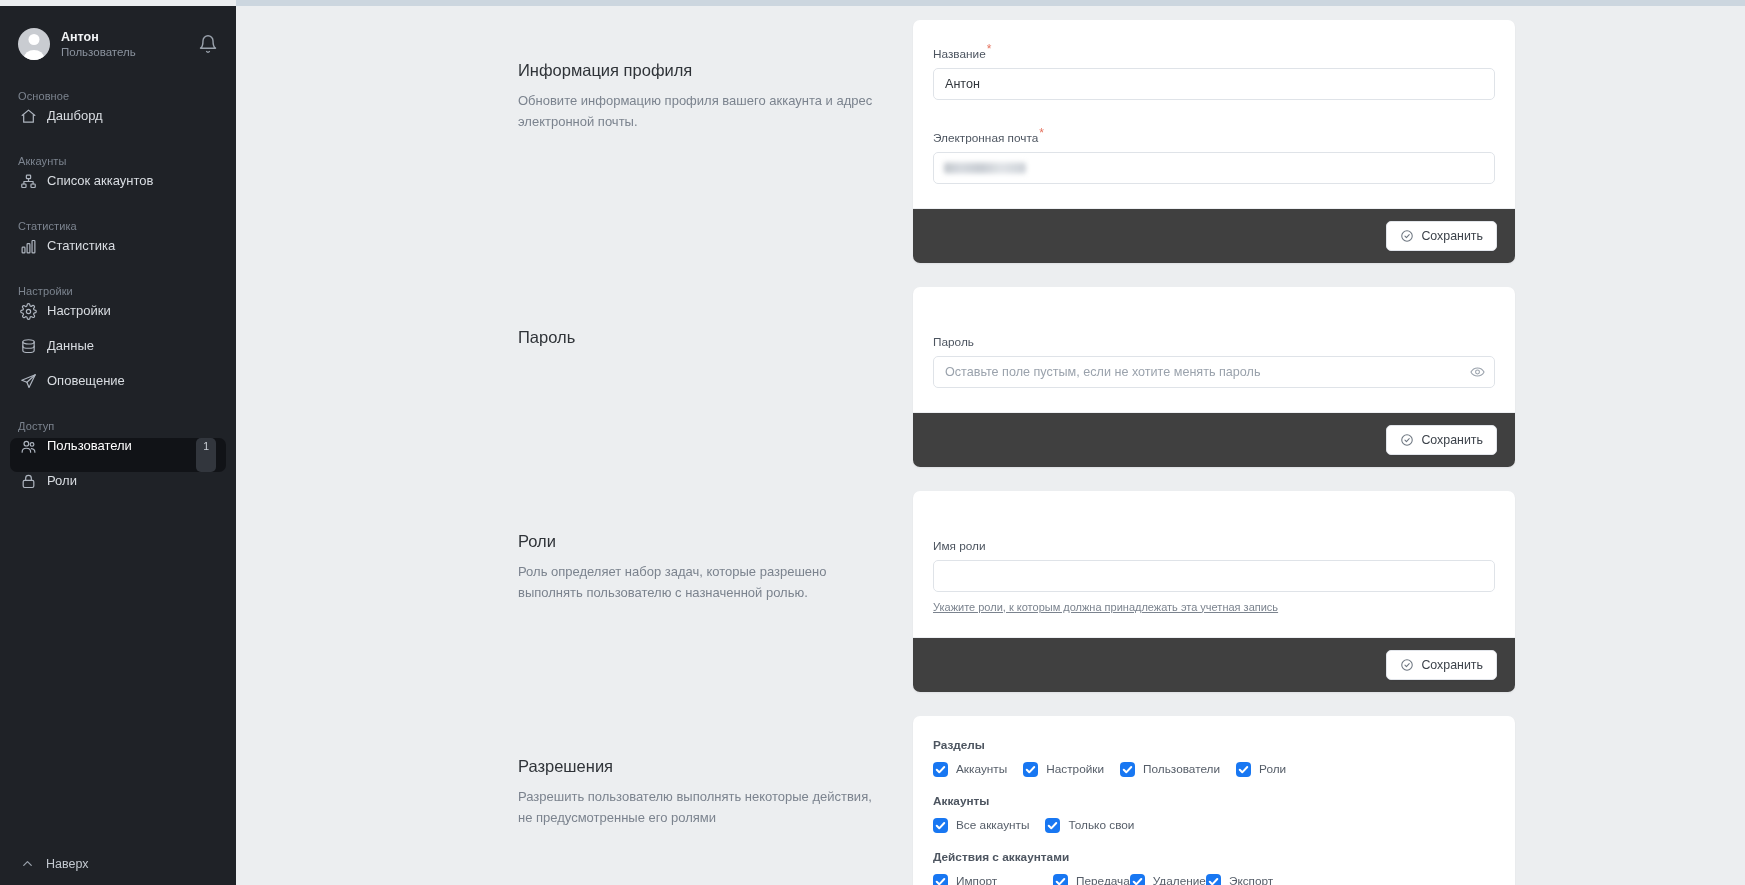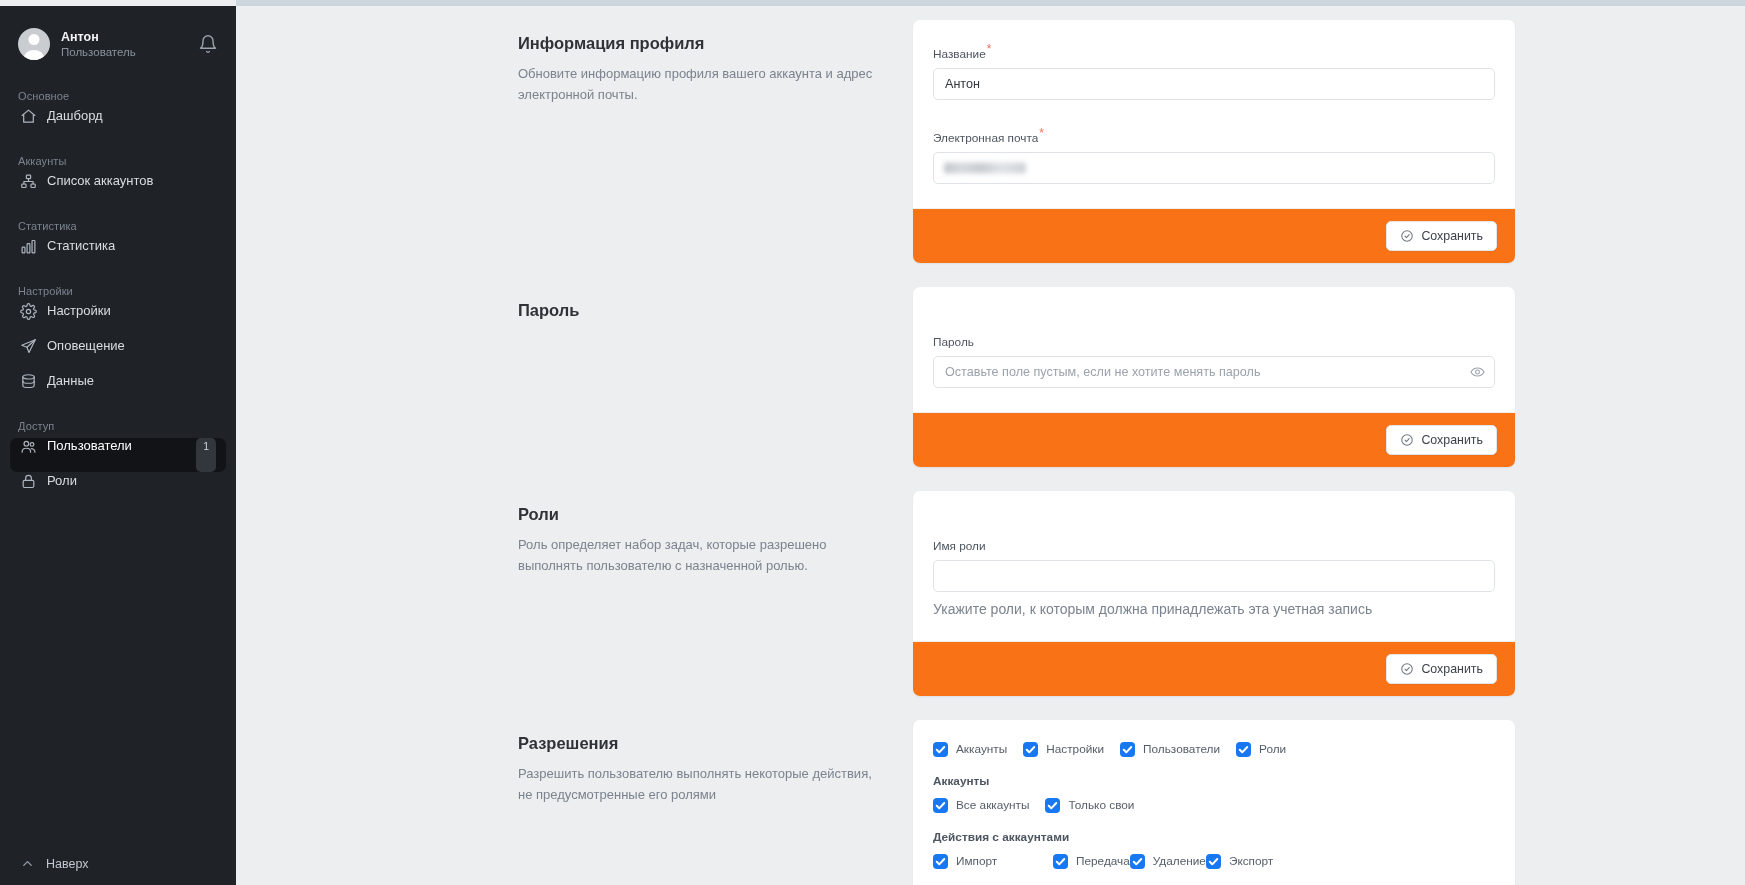--- a/index.html
+++ b/index.html
@@ -71,47 +71,47 @@
   
   .main {
     position: absolute; top: 6px; left: 236px; right: 0; bottom: 0;
     overflow: hidden; padding: 0 0 0 0;
   }
   .section {
     display: flex; align-items: flex-start;
     padding: 0 230px 0 282px;
   }
   .sec-left { width: 395px; flex: none; padding-right: 24px; padding-top: 14px; }
-  .sec-title { font-size: 16.5px; color: #2f3338; margin-bottom: 10px; font-weight: bold; }
+  .sec-title { font-size: 16.5px; color: #2f3338; margin-bottom: 10px; font-weight: normal; margin-top: 27px; }
   .sec-desc { font-size: 13px; color: #7b838e; line-height: 1.62; }
   .card {
     flex: 1; background: #ffffff; border-radius: 7px;
     box-shadow: 0 1px 2px rgba(16,24,40,.06);
     overflow: hidden;
   }
   .card-body { padding: 22px 20px 24px 20px; }
   .card-foot {
-    background: #f97316; padding: 12px 18px;
+    background: #404040; padding: 12px 18px;
     display: flex; justify-content: flex-end;
     border-top: 1px solid #eef0f3;
   }
   .field { margin-bottom: 18px; }
   .field:last-child { margin-bottom: 0; margin-top: 26px; }
   .flabel {
     display: block; font-size: 11.8px; color: #4d5560;
     margin-bottom: 7px; font-weight: normal;
   }
   .flabel .req { color: #e5735f; font-size: 12px; vertical-align: super; margin-left: 1px; }
   .finput {
     width: 100%; height: 32px; border: 1px solid #dfe3e8; border-radius: 5px;
     padding: 0 11px; font-size: 12.6px; color: #32373d; background: #fff;
     font-family: inherit; outline: none;
   }
   .finput::placeholder { color: #9aa2ac; }
-  .fhelp { font-size: 14px; color: #7b838e; margin-top: 9px; }
+  .fhelp { font-size: 11px; color: #7b838e; margin-top: 9px; text-decoration: underline; }
   .input-wrap { position: relative; }
   .eye {
     position: absolute; right: 10px; top: 50%; transform: translateY(-50%);
     width: 15px; height: 15px; color: #9aa2ac; cursor: pointer;
   }
   .eye svg { width: 100%; height: 100%; display: block; }
   .redacted {
     position: absolute; left: 11px; top: 50%; transform: translateY(-50%);
     width: 82px; height: 11px; border-radius: 2px;
     background: linear-gradient(90deg,#c2c7cd 0%,#d6dadf 20%,#c8cdd3 45%,#e0e3e7 70%,#cdd2d8 100%);
@@ -202,35 +202,35 @@
           <svg viewBox="0 0 24 24" fill="none" stroke="currentColor" stroke-width="1.7" stroke-linecap="round" stroke-linejoin="round">
             <circle cx="12" cy="12" r="3"></circle>
             <path d="M19.4 15a1.6 1.6 0 0 0 .3 1.8l.1.1a2 2 0 1 1-2.8 2.8l-.1-.1a1.6 1.6 0 0 0-1.8-.3 1.6 1.6 0 0 0-1 1.5V21a2 2 0 1 1-4 0v-.1a1.6 1.6 0 0 0-1-1.5 1.6 1.6 0 0 0-1.8.3l-.1.1a2 2 0 1 1-2.8-2.8l.1-.1a1.6 1.6 0 0 0 .3-1.8 1.6 1.6 0 0 0-1.5-1H3a2 2 0 1 1 0-4h.1a1.6 1.6 0 0 0 1.5-1 1.6 1.6 0 0 0-.3-1.8l-.1-.1a2 2 0 1 1 2.8-2.8l.1.1a1.6 1.6 0 0 0 1.8.3H9a1.6 1.6 0 0 0 1-1.5V3a2 2 0 1 1 4 0v.1a1.6 1.6 0 0 0 1 1.5 1.6 1.6 0 0 0 1.8-.3l.1-.1a2 2 0 1 1 2.8 2.8l-.1.1a1.6 1.6 0 0 0-.3 1.8V9a1.6 1.6 0 0 0 1.5 1H21a2 2 0 1 1 0 4h-.1a1.6 1.6 0 0 0-1.5 1z"></path>
           </svg>
         </span>
         <span class="lbl">Настройки</span>
       </div>
       <div class="sb-item">
         <span class="ico">
           <svg viewBox="0 0 24 24" fill="none" stroke="currentColor" stroke-width="1.7" stroke-linecap="round" stroke-linejoin="round">
-            <path d="M21.5 2.5 2.5 10.2l7.3 2.9 2.9 7.3z"></path>
-            <path d="M21.5 2.5 9.8 13.1"></path>
-          </svg>
-        </span>
-        <span class="lbl">Оповещение</span>
-      </div>
-      <div class="sb-item">
-        <span class="ico">
-          <svg viewBox="0 0 24 24" fill="none" stroke="currentColor" stroke-width="1.7" stroke-linecap="round" stroke-linejoin="round">
             <ellipse cx="12" cy="5.5" rx="8" ry="3"></ellipse>
             <path d="M4 5.5v6c0 1.66 3.58 3 8 3s8-1.34 8-3v-6"></path>
             <path d="M4 11.5v6c0 1.66 3.58 3 8 3s8-1.34 8-3v-6"></path>
           </svg>
         </span>
         <span class="lbl">Данные</span>
+      </div>
+      <div class="sb-item">
+        <span class="ico">
+          <svg viewBox="0 0 24 24" fill="none" stroke="currentColor" stroke-width="1.7" stroke-linecap="round" stroke-linejoin="round">
+            <path d="M21.5 2.5 2.5 10.2l7.3 2.9 2.9 7.3z"></path>
+            <path d="M21.5 2.5 9.8 13.1"></path>
+          </svg>
+        </span>
+        <span class="lbl">Оповещение</span>
       </div>
       <div class="sb-group-label">Доступ</div>
       <div class="sb-item active">
         <span class="ico">
           <svg viewBox="0 0 24 24" fill="none" stroke="currentColor" stroke-width="1.7" stroke-linecap="round" stroke-linejoin="round">
             <circle cx="9" cy="8" r="3.3"></circle>
             <path d="M3 20c0-3.3 2.7-5.5 6-5.5s6 2.2 6 5.5"></path>
             <circle cx="17" cy="9" r="2.6"></circle>
             <path d="M16 14.9c2.6.2 5 2 5 5.1"></path>
           </svg>
@@ -361,20 +361,21 @@
   </section>
 
   <section class="section" style="padding-top:24px">
     <div class="sec-left">
       <h2 class="sec-title">Разрешения</h2>
       <p class="sec-desc">Разрешить пользователю выполнять некоторые действия, не предусмотренные его ролями</p>
     </div>
     <div class="card">
       <div class="card-body" id="perm-body">
           <div class="perm-group">
+            <div class="perm-title">Разделы</div>
             <div class="perm-row">
               <label class="chk-item">
                 <span class="chk">
                   <svg viewBox="0 0 24 24" fill="none" stroke="currentColor" stroke-width="3.2" stroke-linecap="round" stroke-linejoin="round">
                     <polyline points="6 12.5 10 16.5 18 8"></polyline>
                   </svg>
                 </span>
                 <span class="chk-label">Аккаунты</span>
               </label>
               <label class="chk-item">

